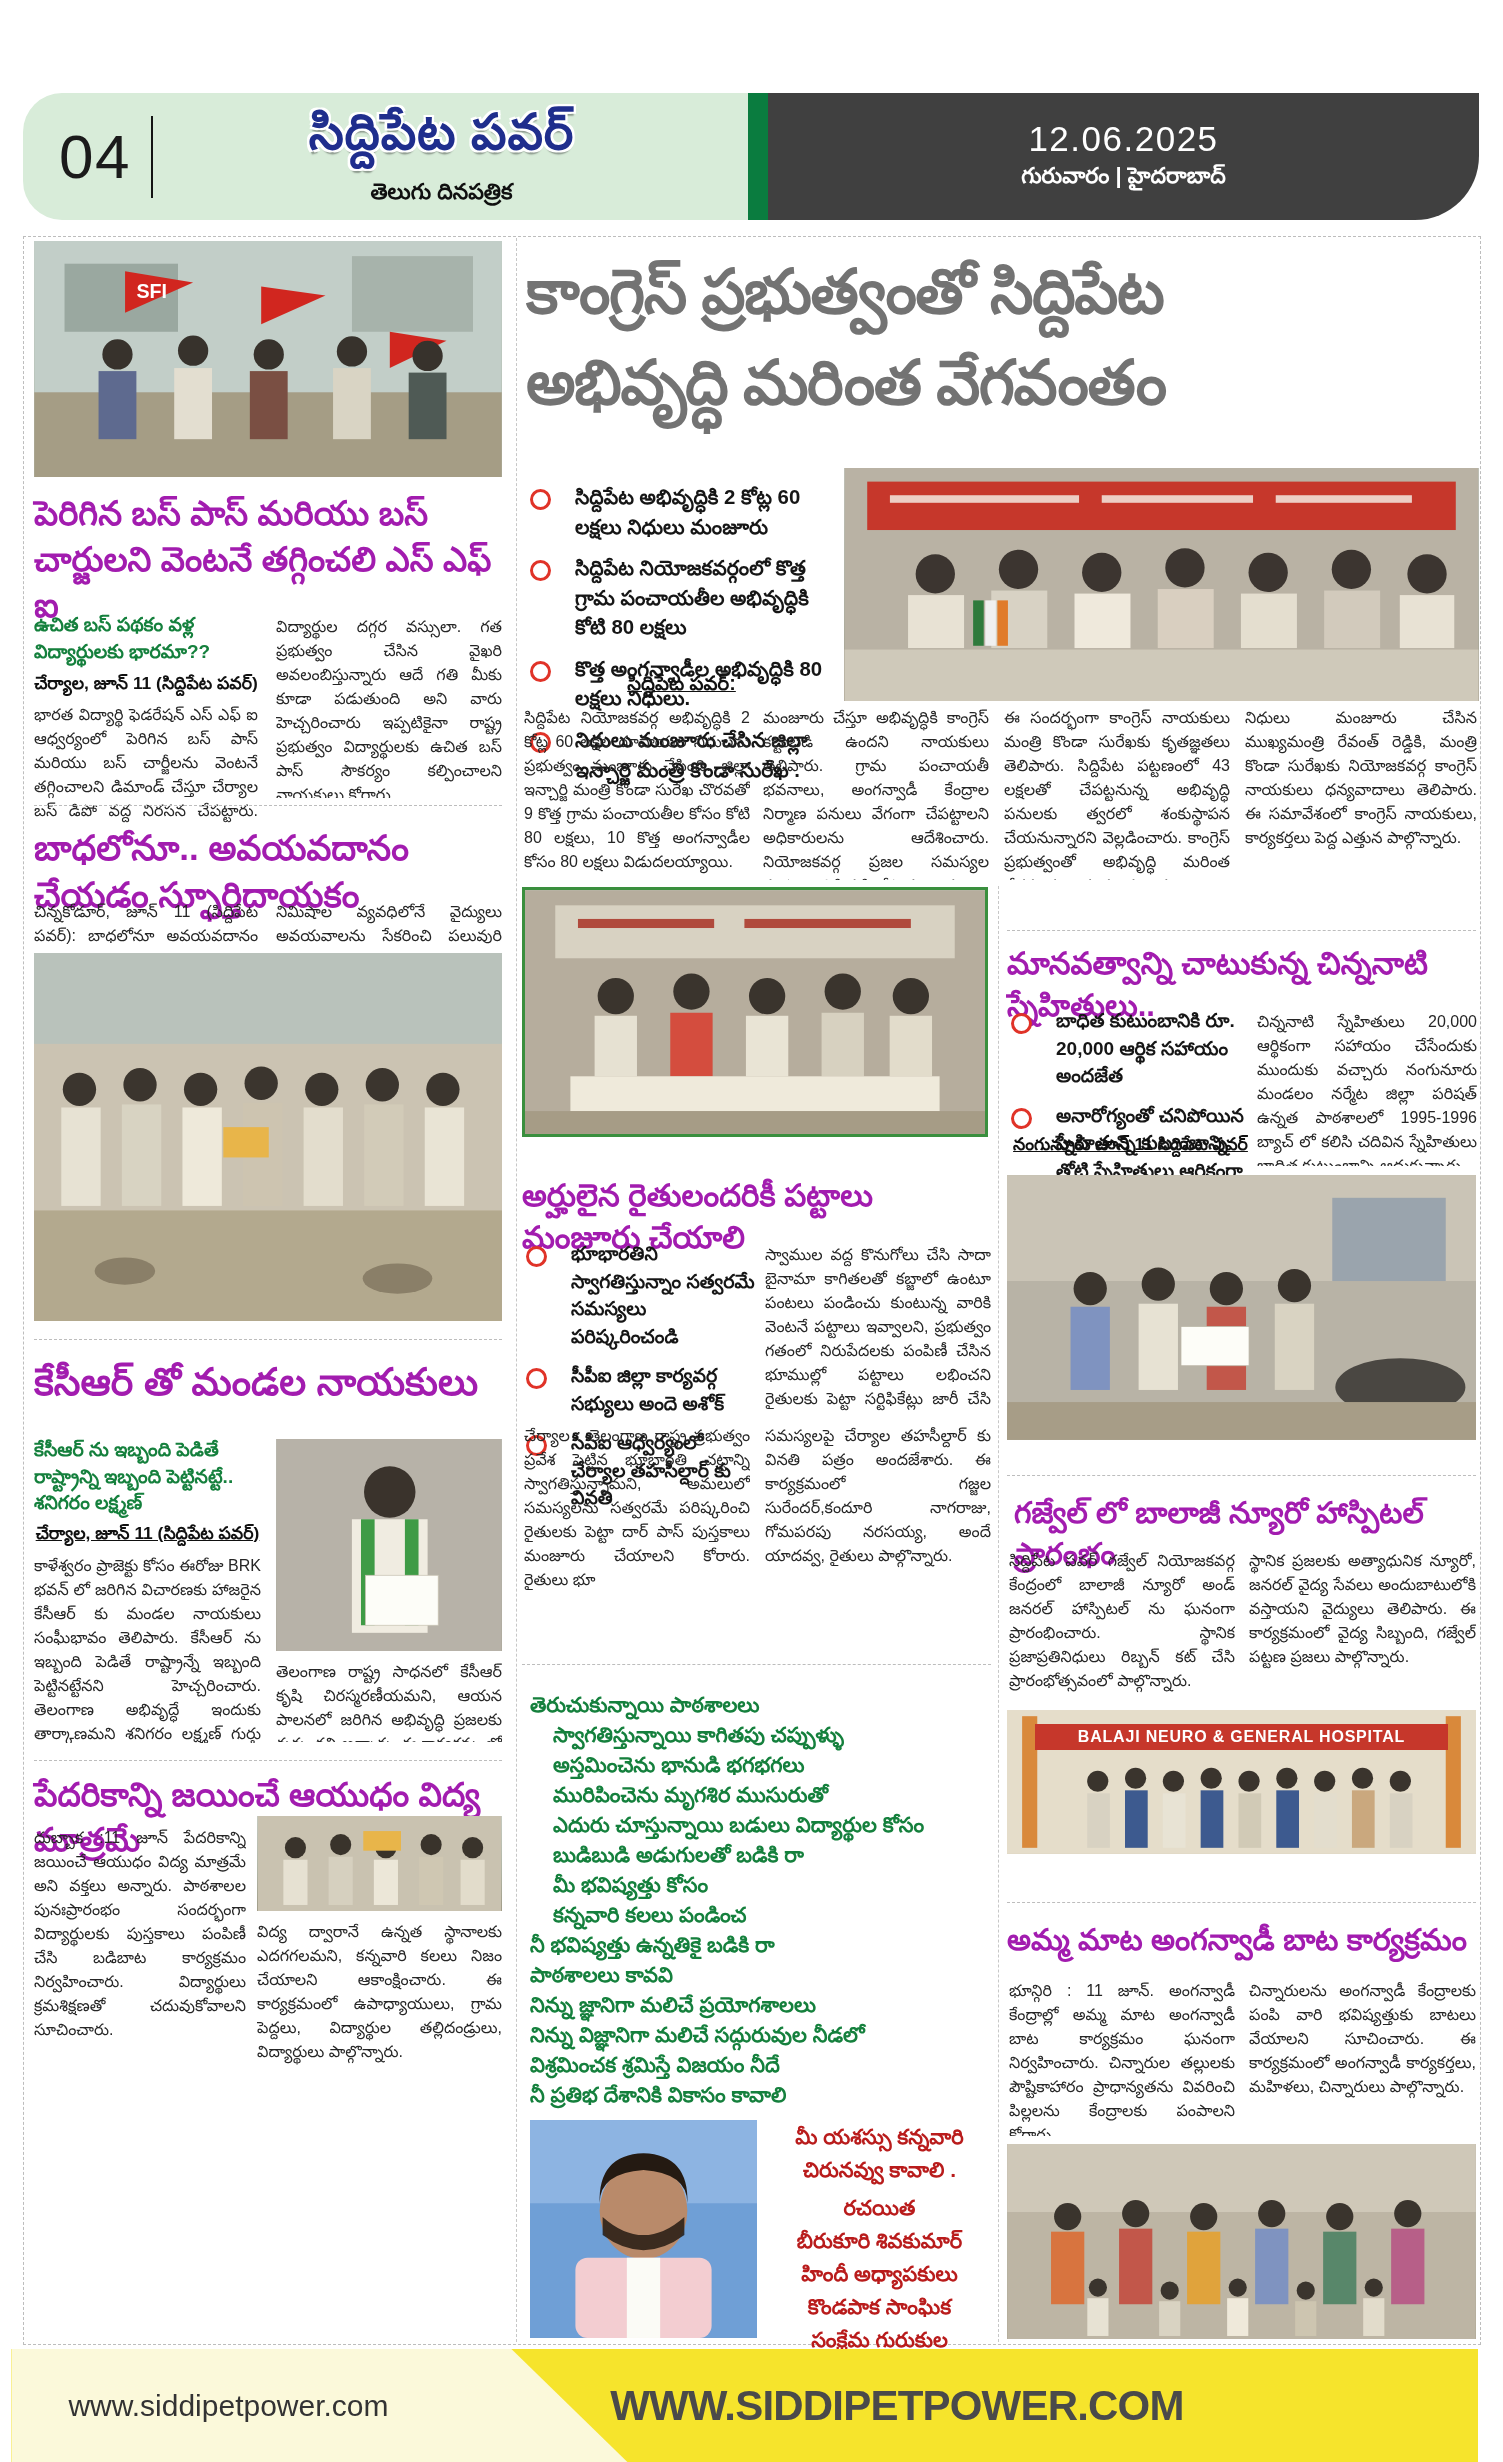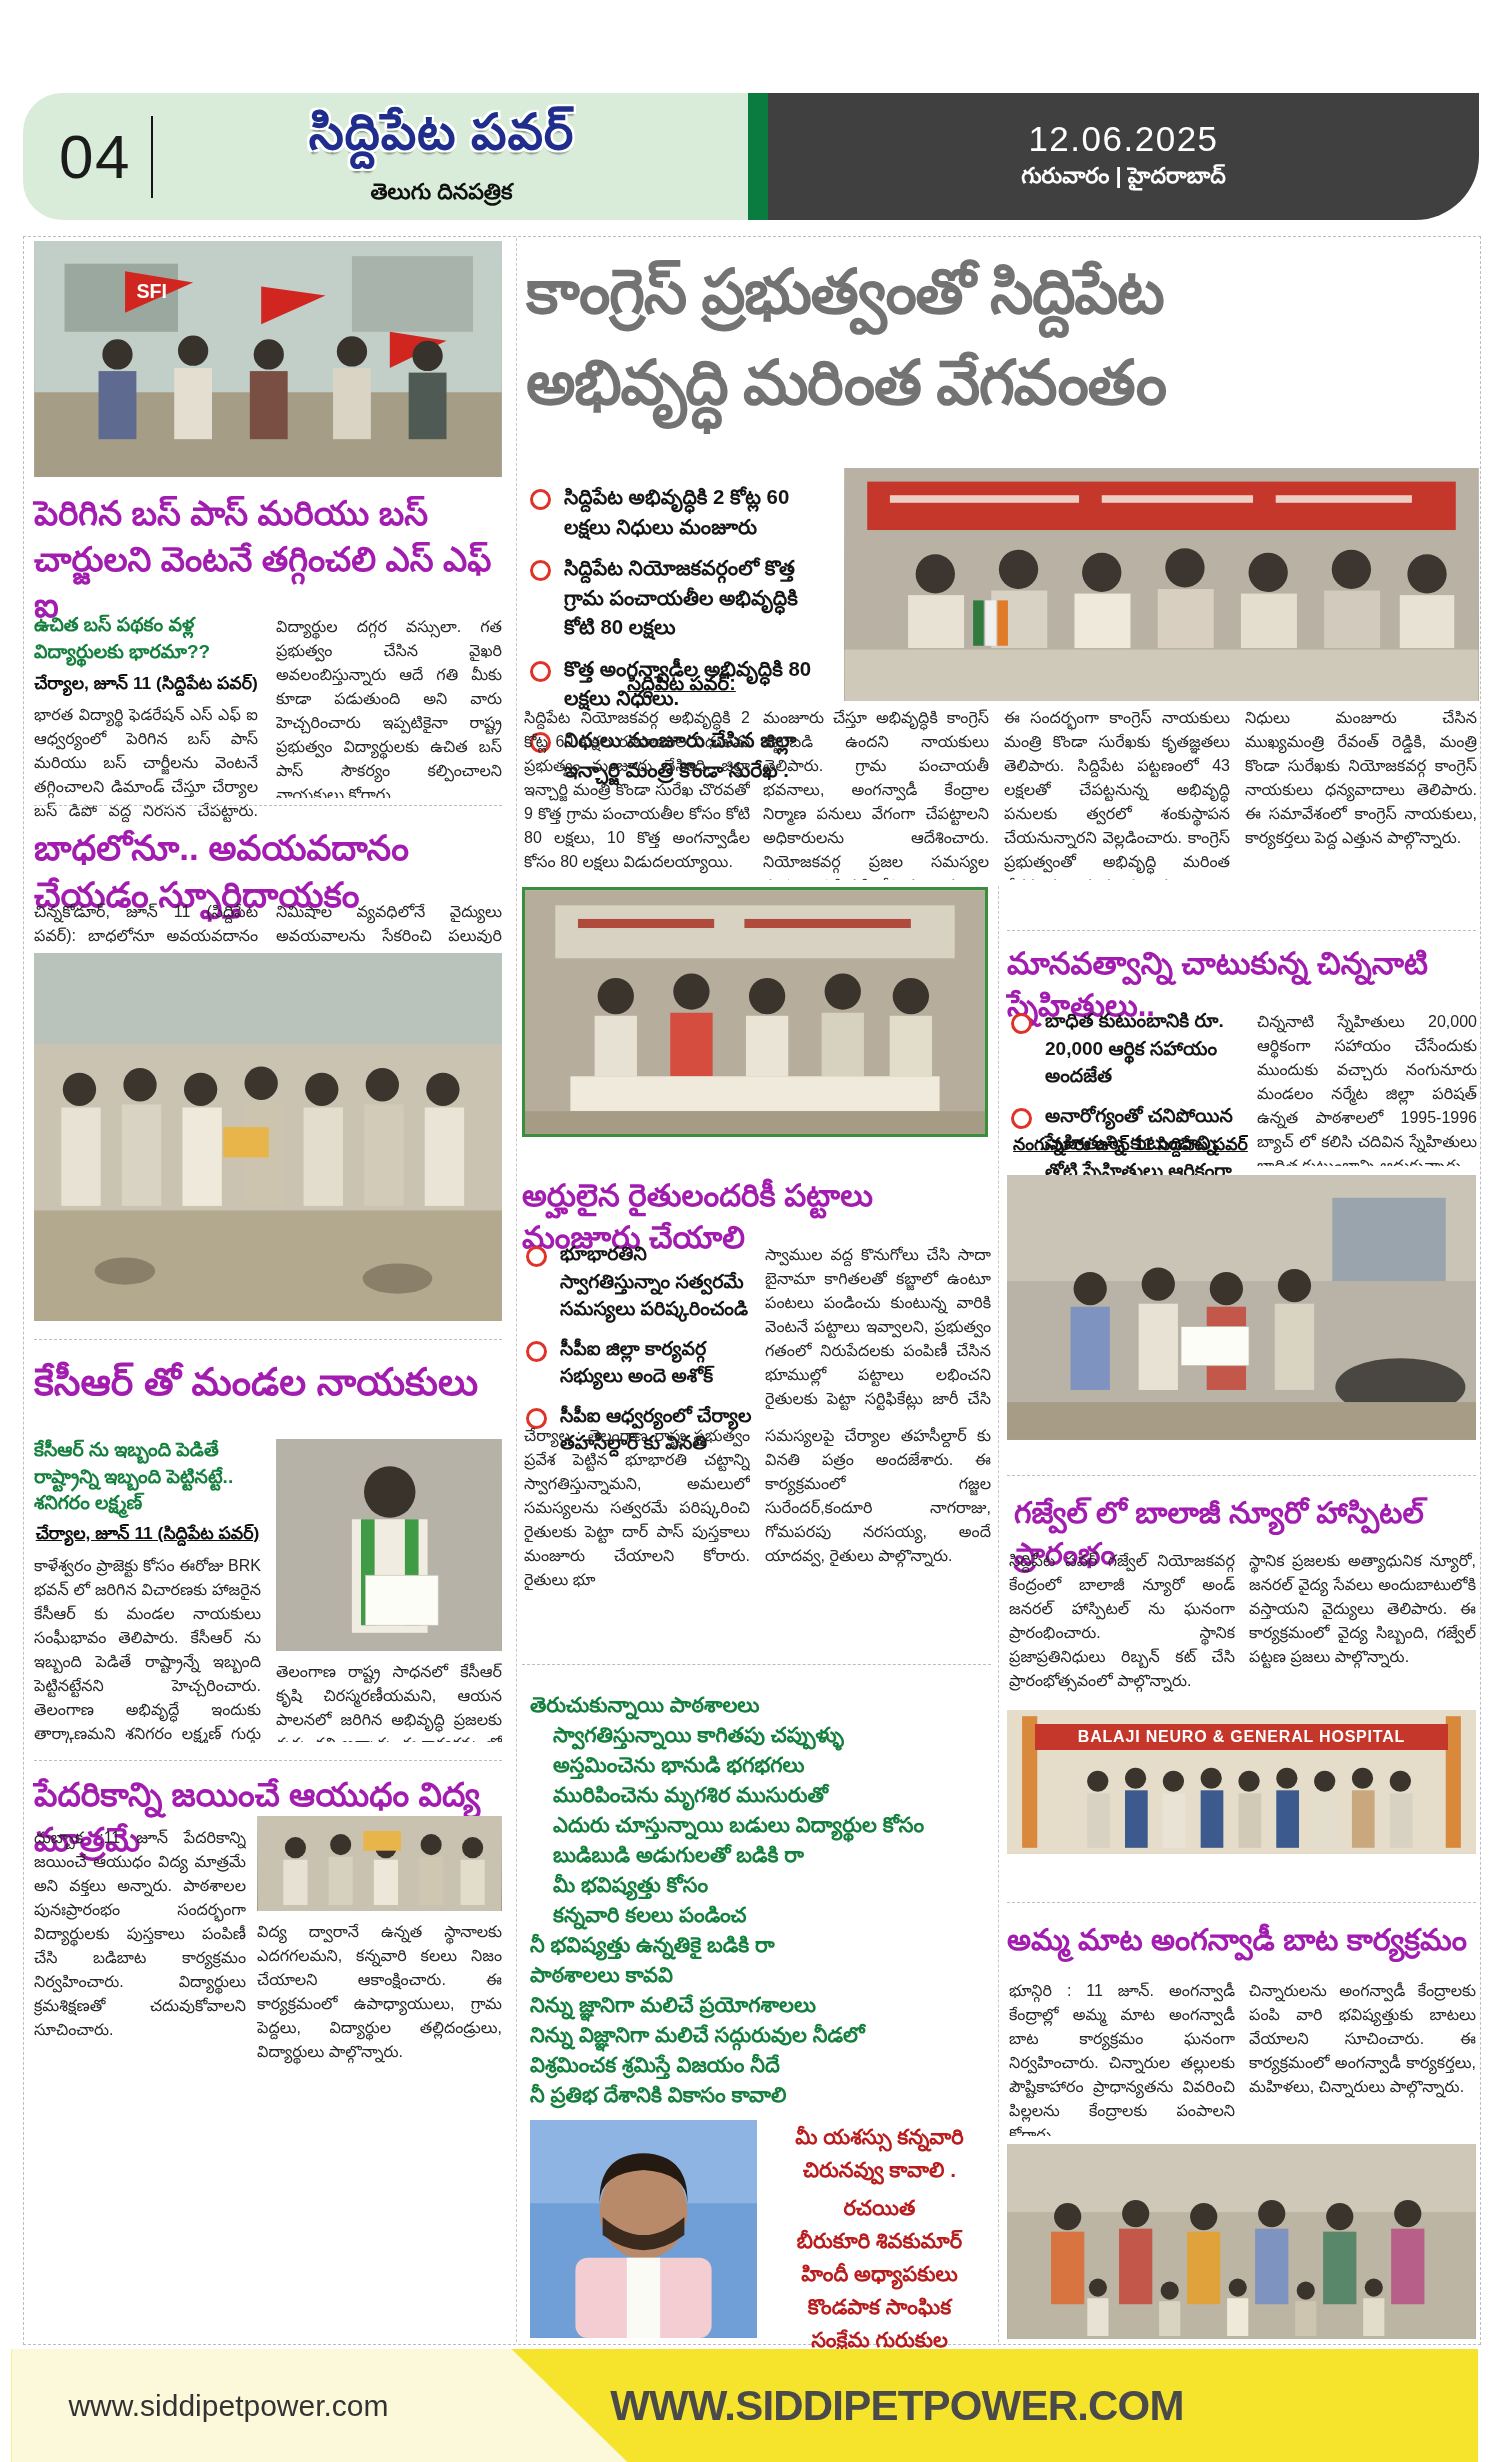--- a/index.html
+++ b/index.html
@@ -24,21 +24,21 @@
   .hdr-day{font-size:22px;font-weight:700;margin-top:4.5px;}
 
   
   .frame{left:23px;top:236px;width:1456px;height:2107px;border:1.5px dashed #bdbdbd;}
   .vsep{width:0;border-left:1.5px dashed #c7c7c7;}
   .hdiv{border-top:1.5px dashed #bdbdbd;height:0;}
 
   
   .headline{font-weight:900;color:#a21caf;line-height:1.35;}
   .lead-line{font-size:62px;font-weight:900;color:#737373;letter-spacing:-1.5px;line-height:1;}
-  .b-item{display:flex;gap:13px;margin-bottom:12px;}
+  .b-item{display:flex;gap:24px;margin-bottom:12px;}
   .b-dot{flex:0 0 15px;width:15px;height:15px;border:3px solid #e03328;border-radius:50%;
          margin-top:6px;background:#fff;}
   .b-txt{font-size:20.4px;font-weight:700;color:#161616;line-height:1.45;}
   .body-col{font-size:16px;line-height:1.5;text-align:justify;color:#262626;overflow:hidden;}
   .dateline{font-weight:700;text-decoration:underline;text-align:center;font-size:17.4px;color:#111;}
   .subhead{font-weight:800;font-size:19px;line-height:1.4;color:#15803d;}
   .credit{font-weight:800;font-size:19.7px;text-decoration:underline;text-align:center;color:#111;}
 
   
   .photo{overflow:hidden;background:linear-gradient(180deg,#c3cdc6 0%,#aab3a4 55%,#93907c 100%);}

